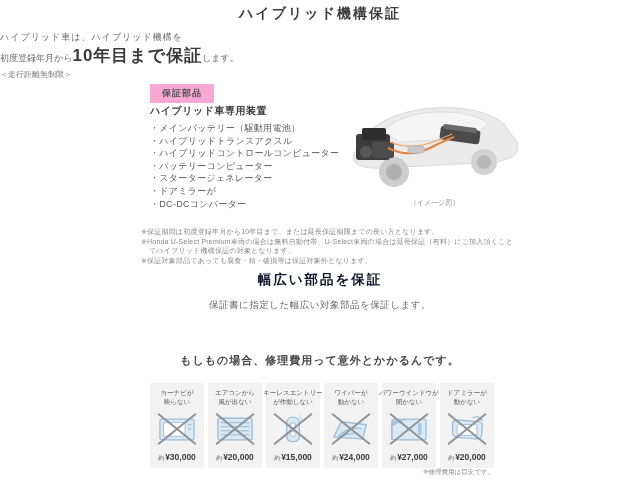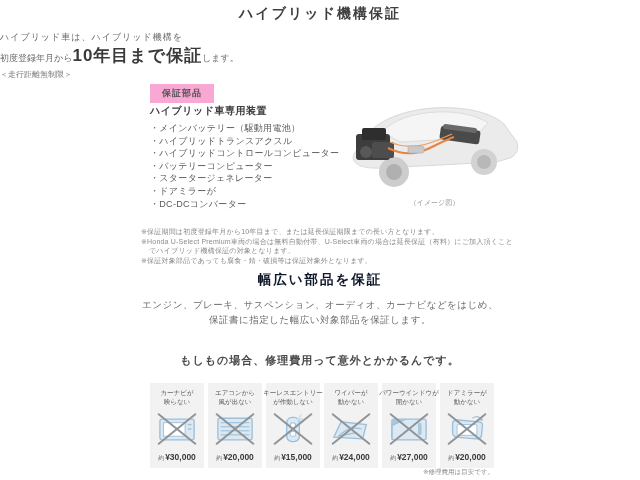--- a/index.html
+++ b/index.html
@@ -114,21 +114,20 @@
   </div>
 
   <div class="notes">
     <div class="note-line">※保証期間は初度登録年月から10年目まで、または延長保証期限までの長い方となります。</div>
     <div class="note-line">※Honda U-Select Premium車両の場合は無料自動付帯、U-Select車両の場合は延長保証（有料）にご加入頂くことでハイブリッド機構保証の対象となります。</div>
     <div class="note-line">※保証対象部品であっても腐食・錆・破損等は保証対象外となります。</div>
   </div>
 
   <div class="wide-title">幅広い部品を保証</div>
   <div class="wide-body">
-    <div>エンジン、ブレーキ、サスペンション、オーディオ、カーナビなどをはじめ、</div>
     <div>保証書に指定した幅広い対象部品を保証します。</div>
   </div>
 
   <div class="repair-lead">もしもの場合、修理費用って意外とかかるんです。</div>
 
   <div class="cards">
 
     <div class="card">
       <div class="card-title">
         <div>カーナビが</div>

